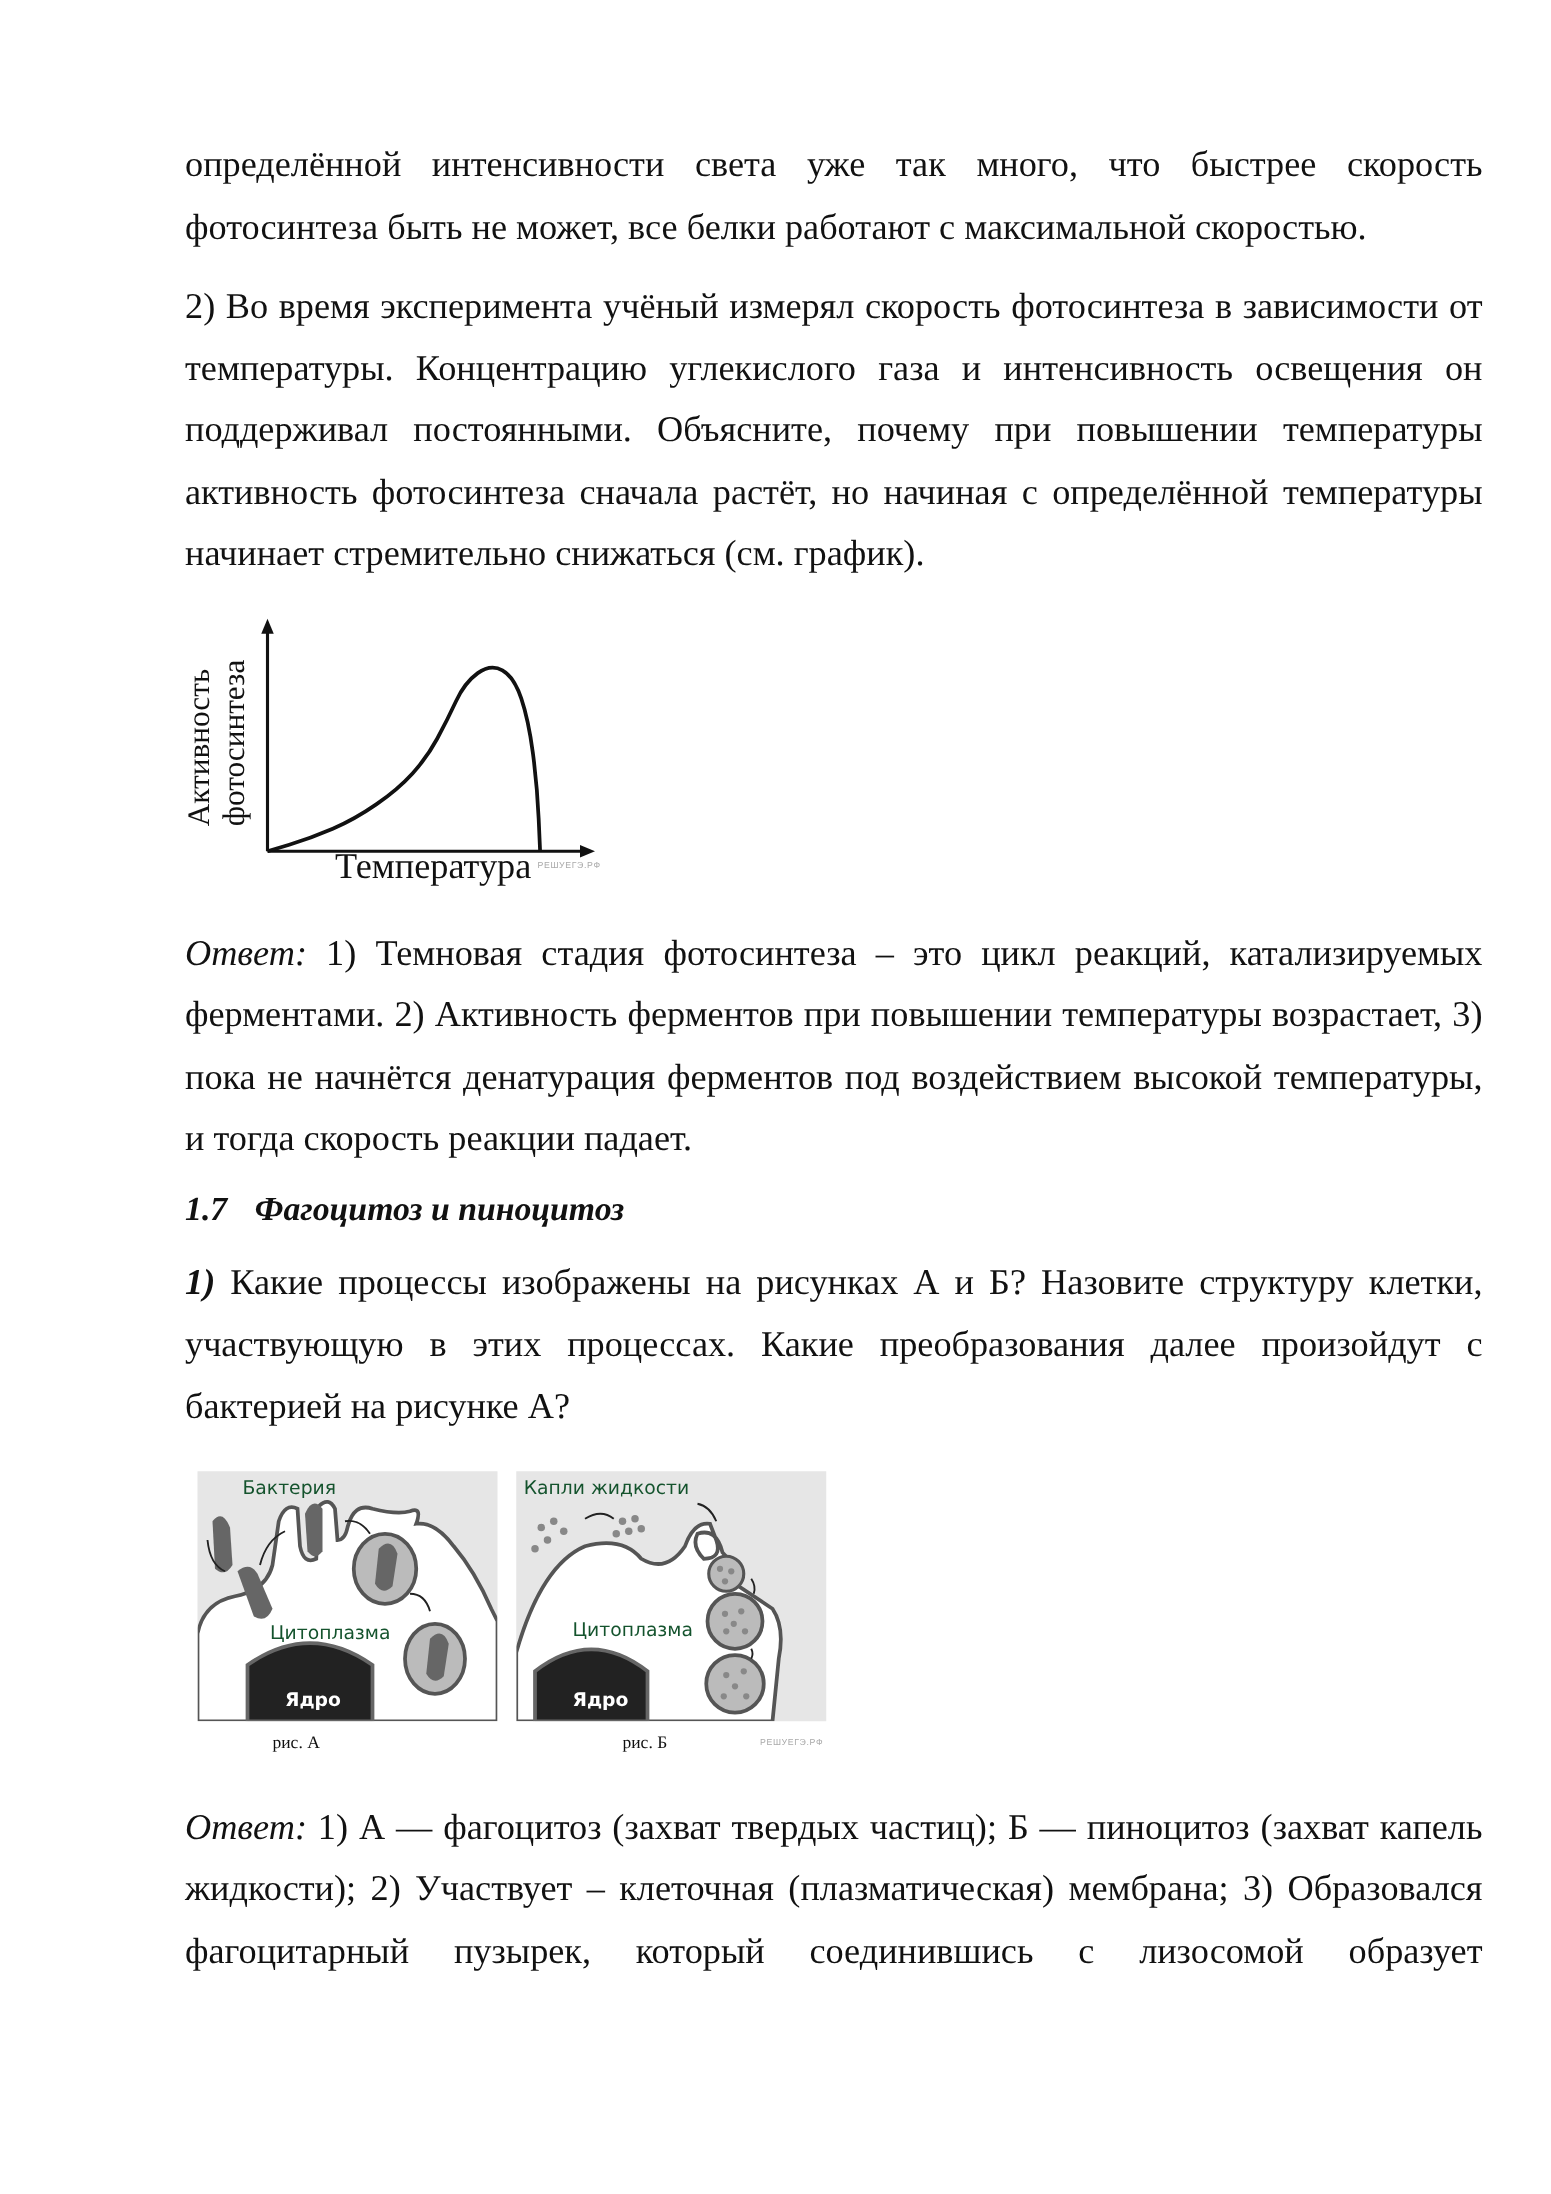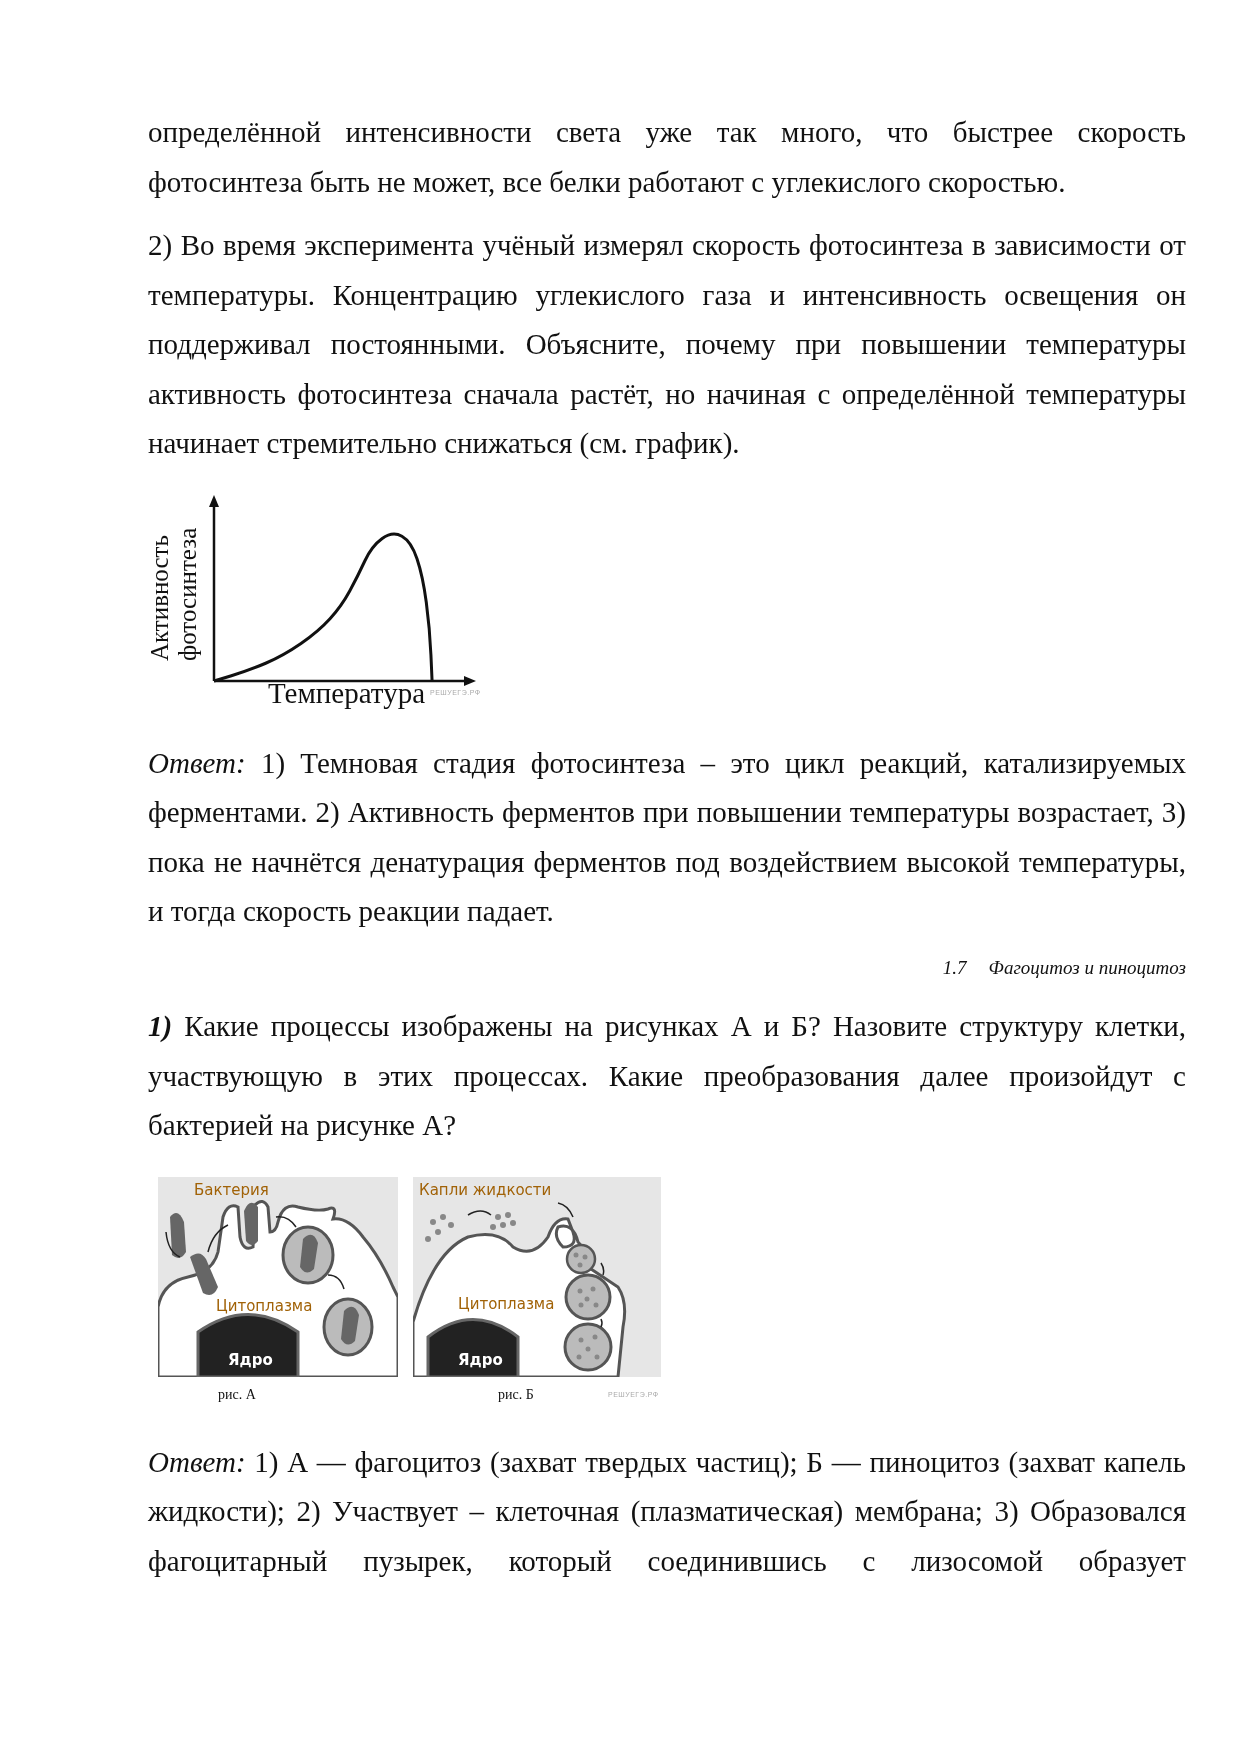--- a/index.html
+++ b/index.html
@@ -4,44 +4,44 @@
 <style>
   html, body { margin: 0; padding: 0; background: #ffffff; }
   body { width: 1241px; height: 1755px; position: relative; overflow: hidden;
          font-family: "Liberation Serif", serif; color: #111; }
   .page { position: absolute; left: 148px; top: 108px; width: 1038px; }
   p { margin: 0; font-size: 29px; line-height: 49.5px; text-align: justify; text-align-last: left; }
   .justify-last { text-align-last: justify; }
   .gap { height: 14px; }
   .italic { font-style: italic; }
   .bolditalic { font-weight: bold; font-style: italic; }
-  .heading { text-align: right; font-weight: normal; font-style: italic; font-size: 19px; line-height: 49.5px; margin: 6px 0 10px 0; }
+  .heading { text-align: left; font-weight: bold; font-style: italic; font-size: 27px; line-height: 49.5px; margin: 6px 0 10px 0; }
   .heading .num { margin-right: 22px; }
   .graph-wrap { position: relative; width: 330px; height: 230px; margin: 22px 0 18px 0; }
   .graph-wrap svg { position: absolute; left: 0; top: 0; }
   .ylabel { position: absolute; left: -6px; top: 4px; width: 70px; height: 180px; }
   .ylabel span { display: block; position: absolute; transform: rotate(-90deg); transform-origin: left top;
                  font-size: 25px; line-height: 28px; white-space: nowrap; }
   .xlabel { position: absolute; left: 120px; top: 186px; font-size: 29px; }
   .watermark { position: absolute; font-family: "Liberation Sans", sans-serif; font-size: 7px; color: #aaa; letter-spacing: 0.5px; }
   .figs { position: relative; width: 520px; height: 235px; margin: 26px 0 26px 10px; }
   .fig { position: absolute; top: 0; width: 240px; height: 200px; background: #e6e6e6; overflow: hidden; }
   .figA { left: 0; }
   .figB { left: 255px; width: 248px; }
-  .fig .lbl { position: absolute; font-family: "DejaVu Sans", sans-serif; font-size: 15px; color: #a16207; }
+  .fig .lbl { position: absolute; font-family: "DejaVu Sans", sans-serif; font-size: 15px; color: #14532d; }
   .fig .nucleus-lbl { color: #fff; font-weight: bold; }
   .caption { position: absolute; top: 210px; font-size: 14px; }
 </style>
 </head>
 <body>
 
 <div class="page">
 
   <p class="justify-last">определённой интенсивности света уже так много, что быстрее скорость</p>
-  <p>фотосинтеза быть не может, все белки работают с углекислого скоростью.</p>
+  <p>фотосинтеза быть не может, все белки работают с максимальной скоростью.</p>
 
   <div class="gap"></div>
 
   <p>2) Во время эксперимента учёный измерял скорость фотосинтеза в зависимости от температуры. Концентрацию углекислого газа и интенсивность освещения он поддерживал постоянными. Объясните, почему при повышении температуры активность фотосинтеза сначала растёт, но начиная с определённой температуры начинает стремительно снижаться (см. график).</p>
 
   <div class="graph-wrap">
     <svg id="graph-svg" width="330" height="200" viewBox="0 0 330 200">
       <line x1="66" y1="190" x2="66" y2="10" stroke="#111" stroke-width="2.5"></line>
       <polygon points="66,4 61,16 71,16" fill="#111"></polygon>
       <line x1="66" y1="190" x2="320" y2="190" stroke="#111" stroke-width="2.5"></line>

